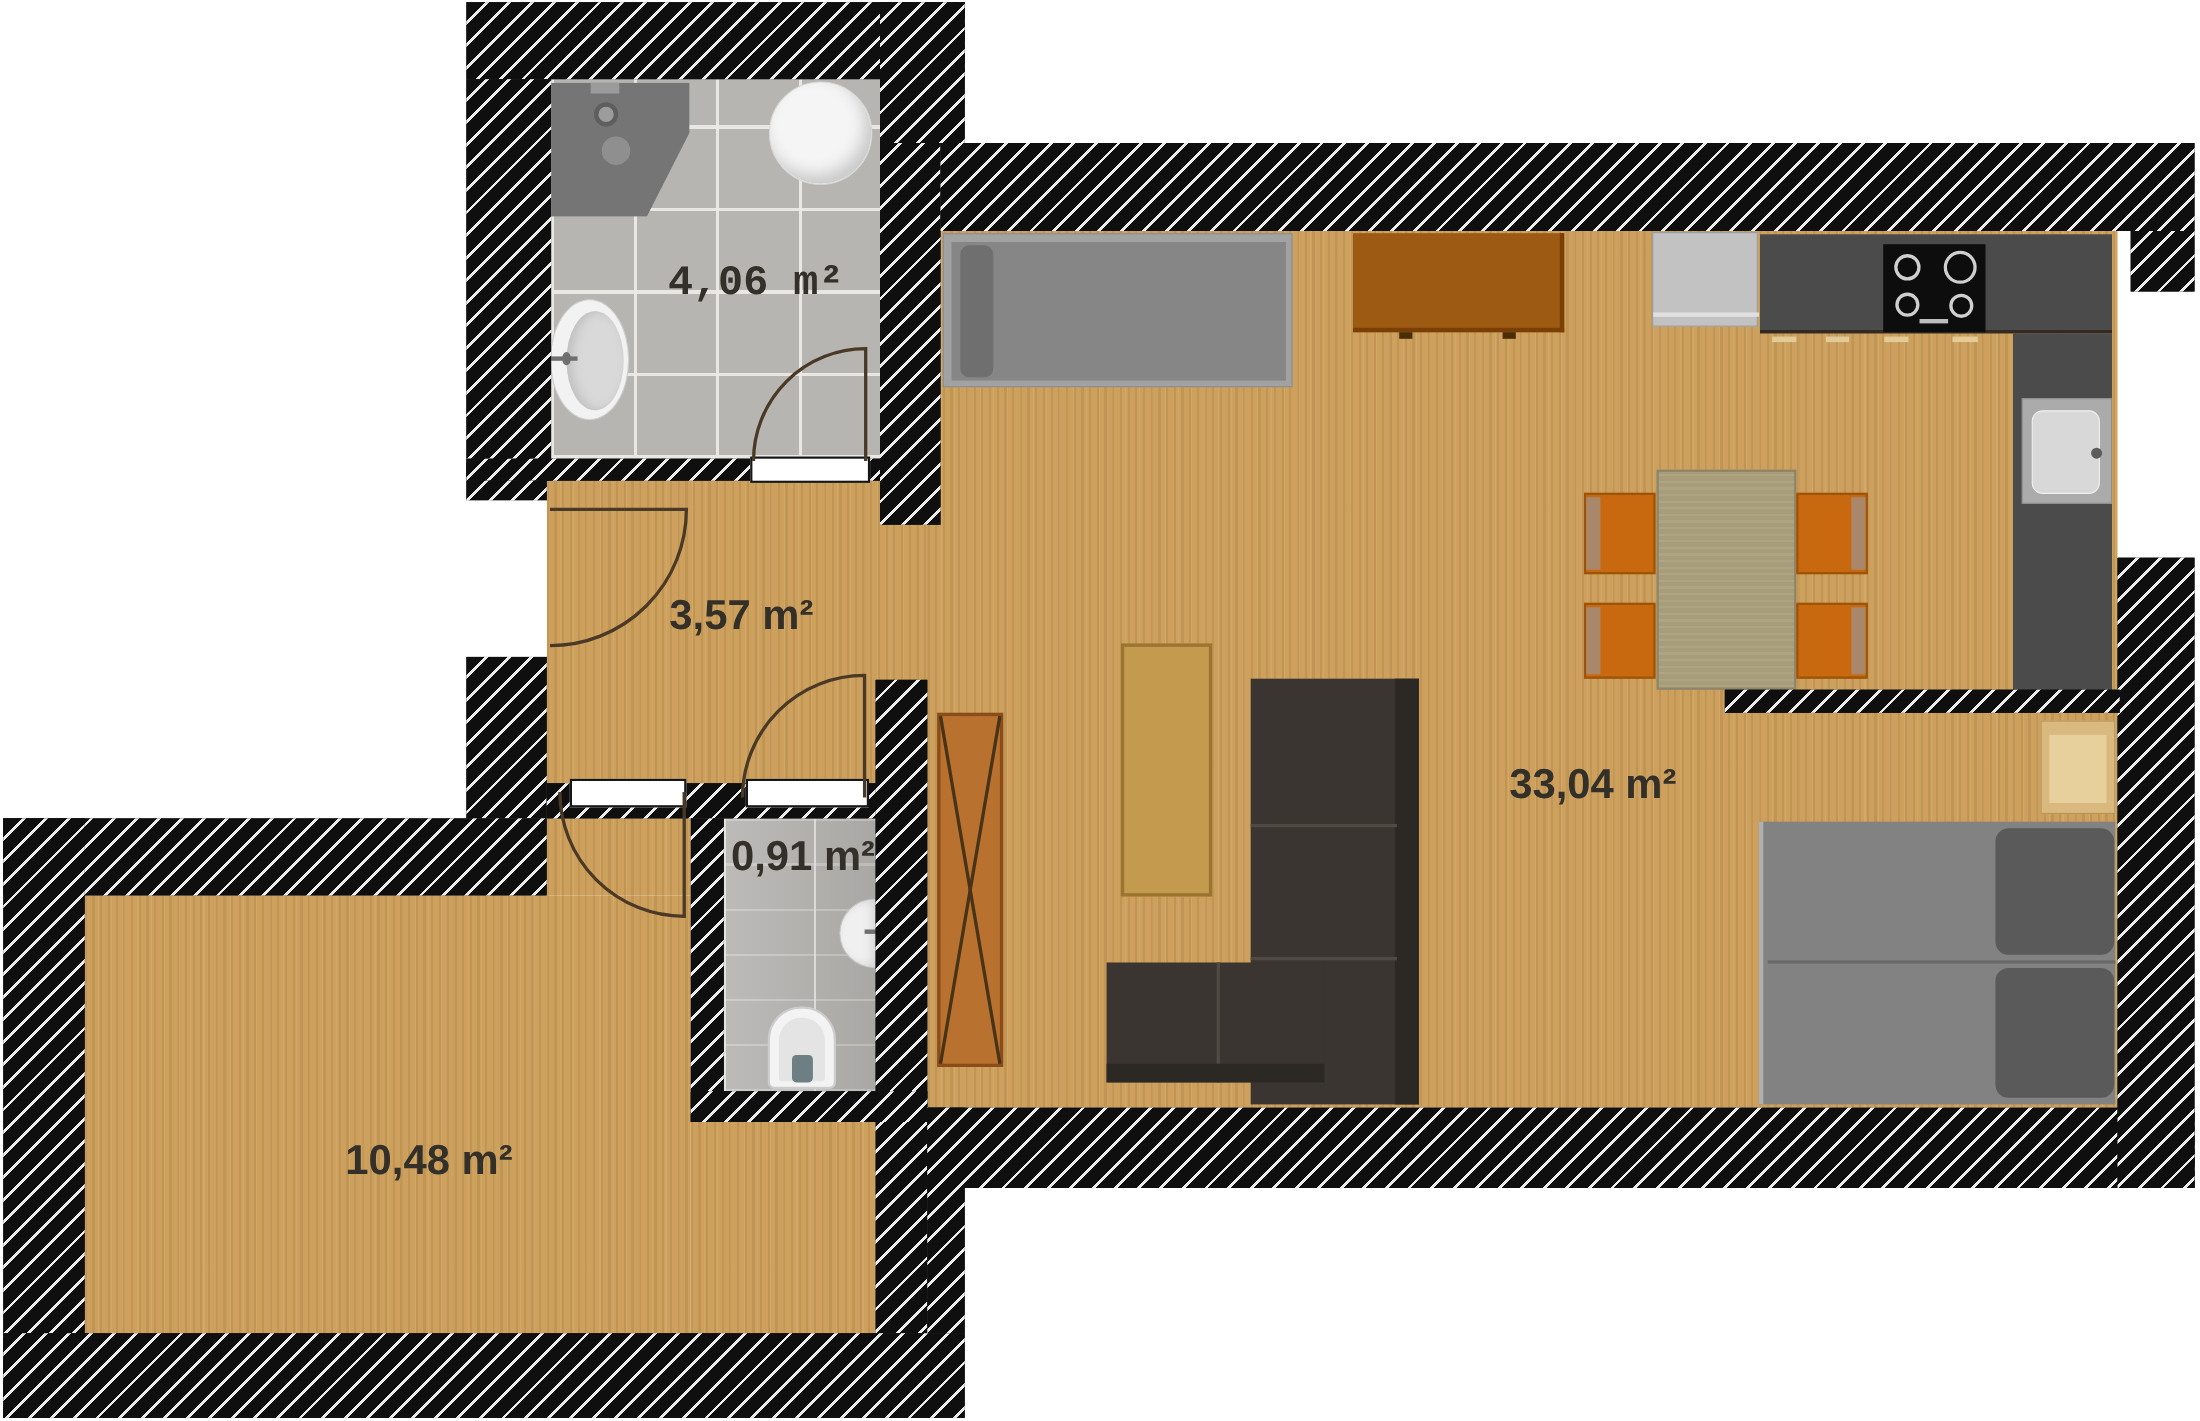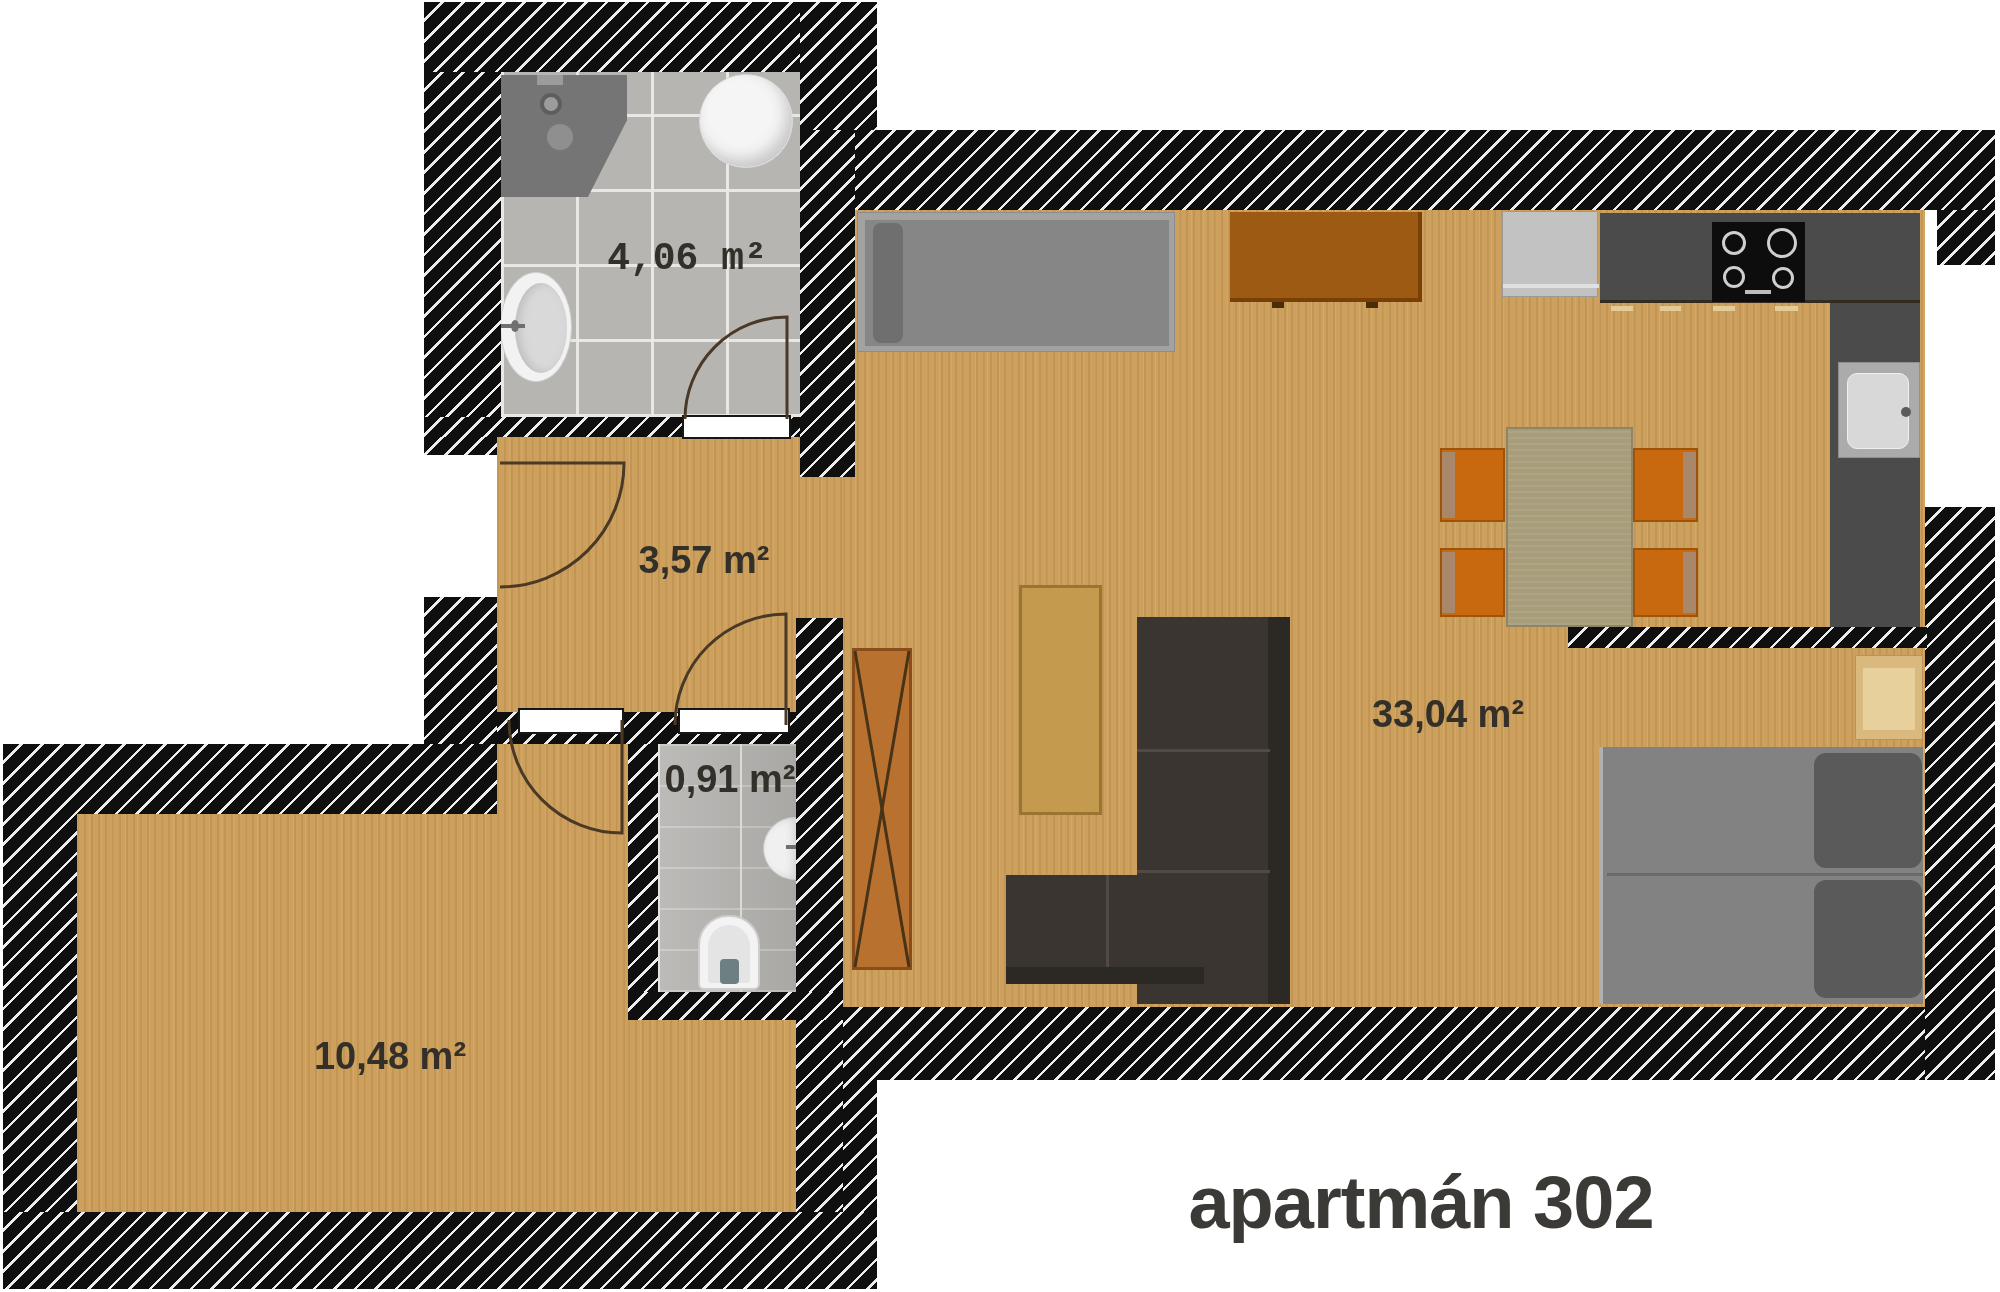--- a/index.html
+++ b/index.html
@@ -225,18 +225,17 @@
       <path d="M 786 725 L 786 614 A 111 111 0 0 0 675 725"></path>
     </g>
     <g stroke="#473318" stroke-width="3">
 
       <line x1="855" y1="651" x2="909" y2="967"></line>
       <line x1="909" y1="651" x2="855" y2="967"></line>
     </g>
   </svg>
 
   <span class="room-label" style="left:687px;top:258px;font-family:Liberation Mono, monospace;">4,06 m²</span>
-  <span class="room-label" style="left:704px;top:560px;">3,57 m²</span>
+  <span class="room-label" style="left:674px;top:560px;">3,57 m²</span>
   <span class="room-label" style="left:730px;top:779px;">0,91 m²</span>
   <span class="room-label" style="left:390px;top:1056px;">10,48 m²</span>
   <span class="room-label" style="left:1448px;top:714px;">33,04 m²</span>
-  <span class="plan-title" style="left:1421px;top:1202px;">apartmán 302</span>
 </div>
 
 </body></html>

